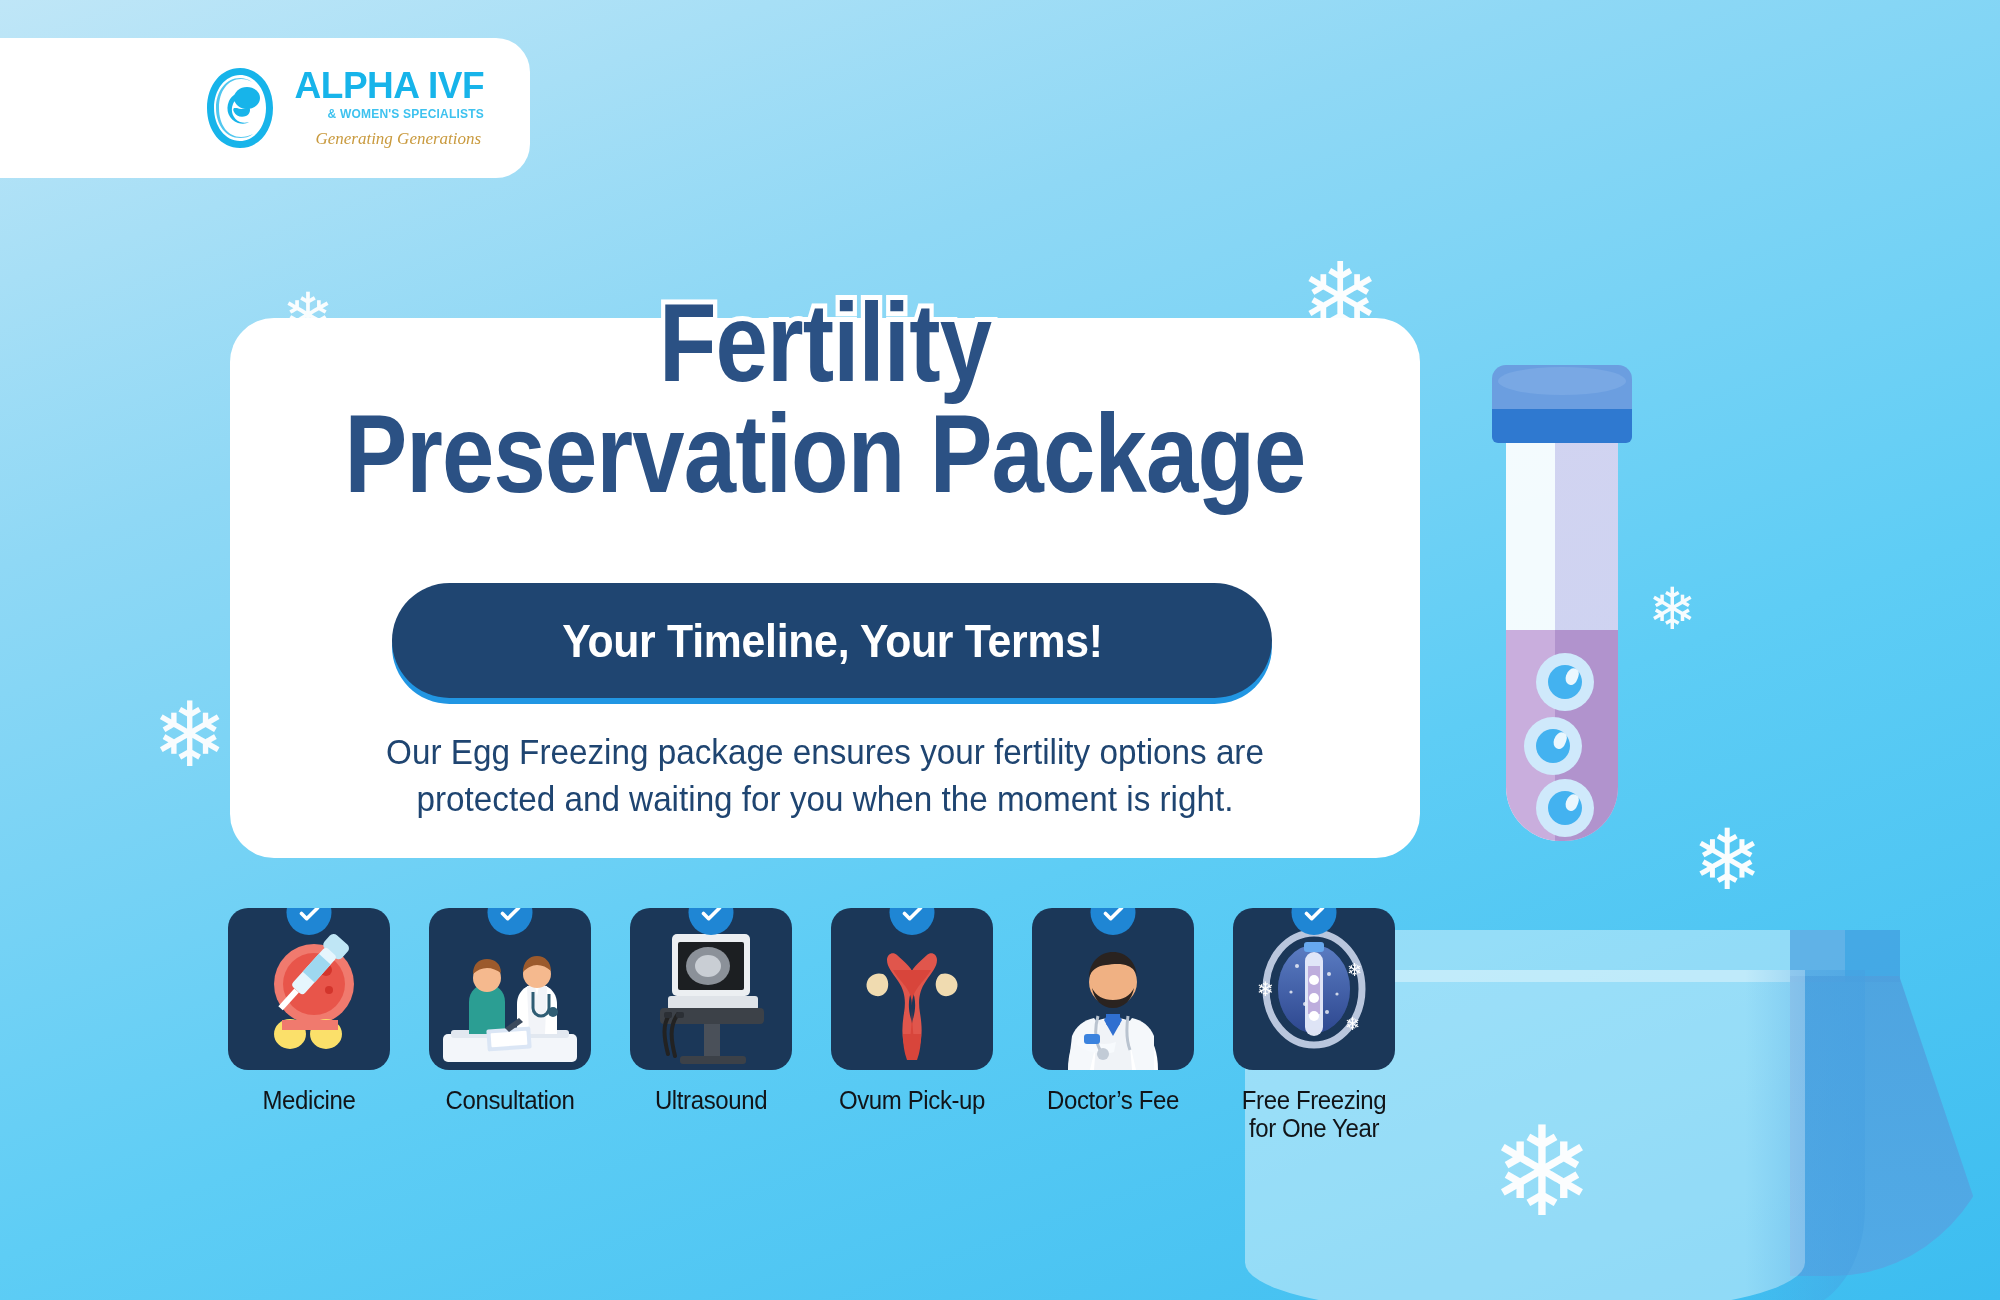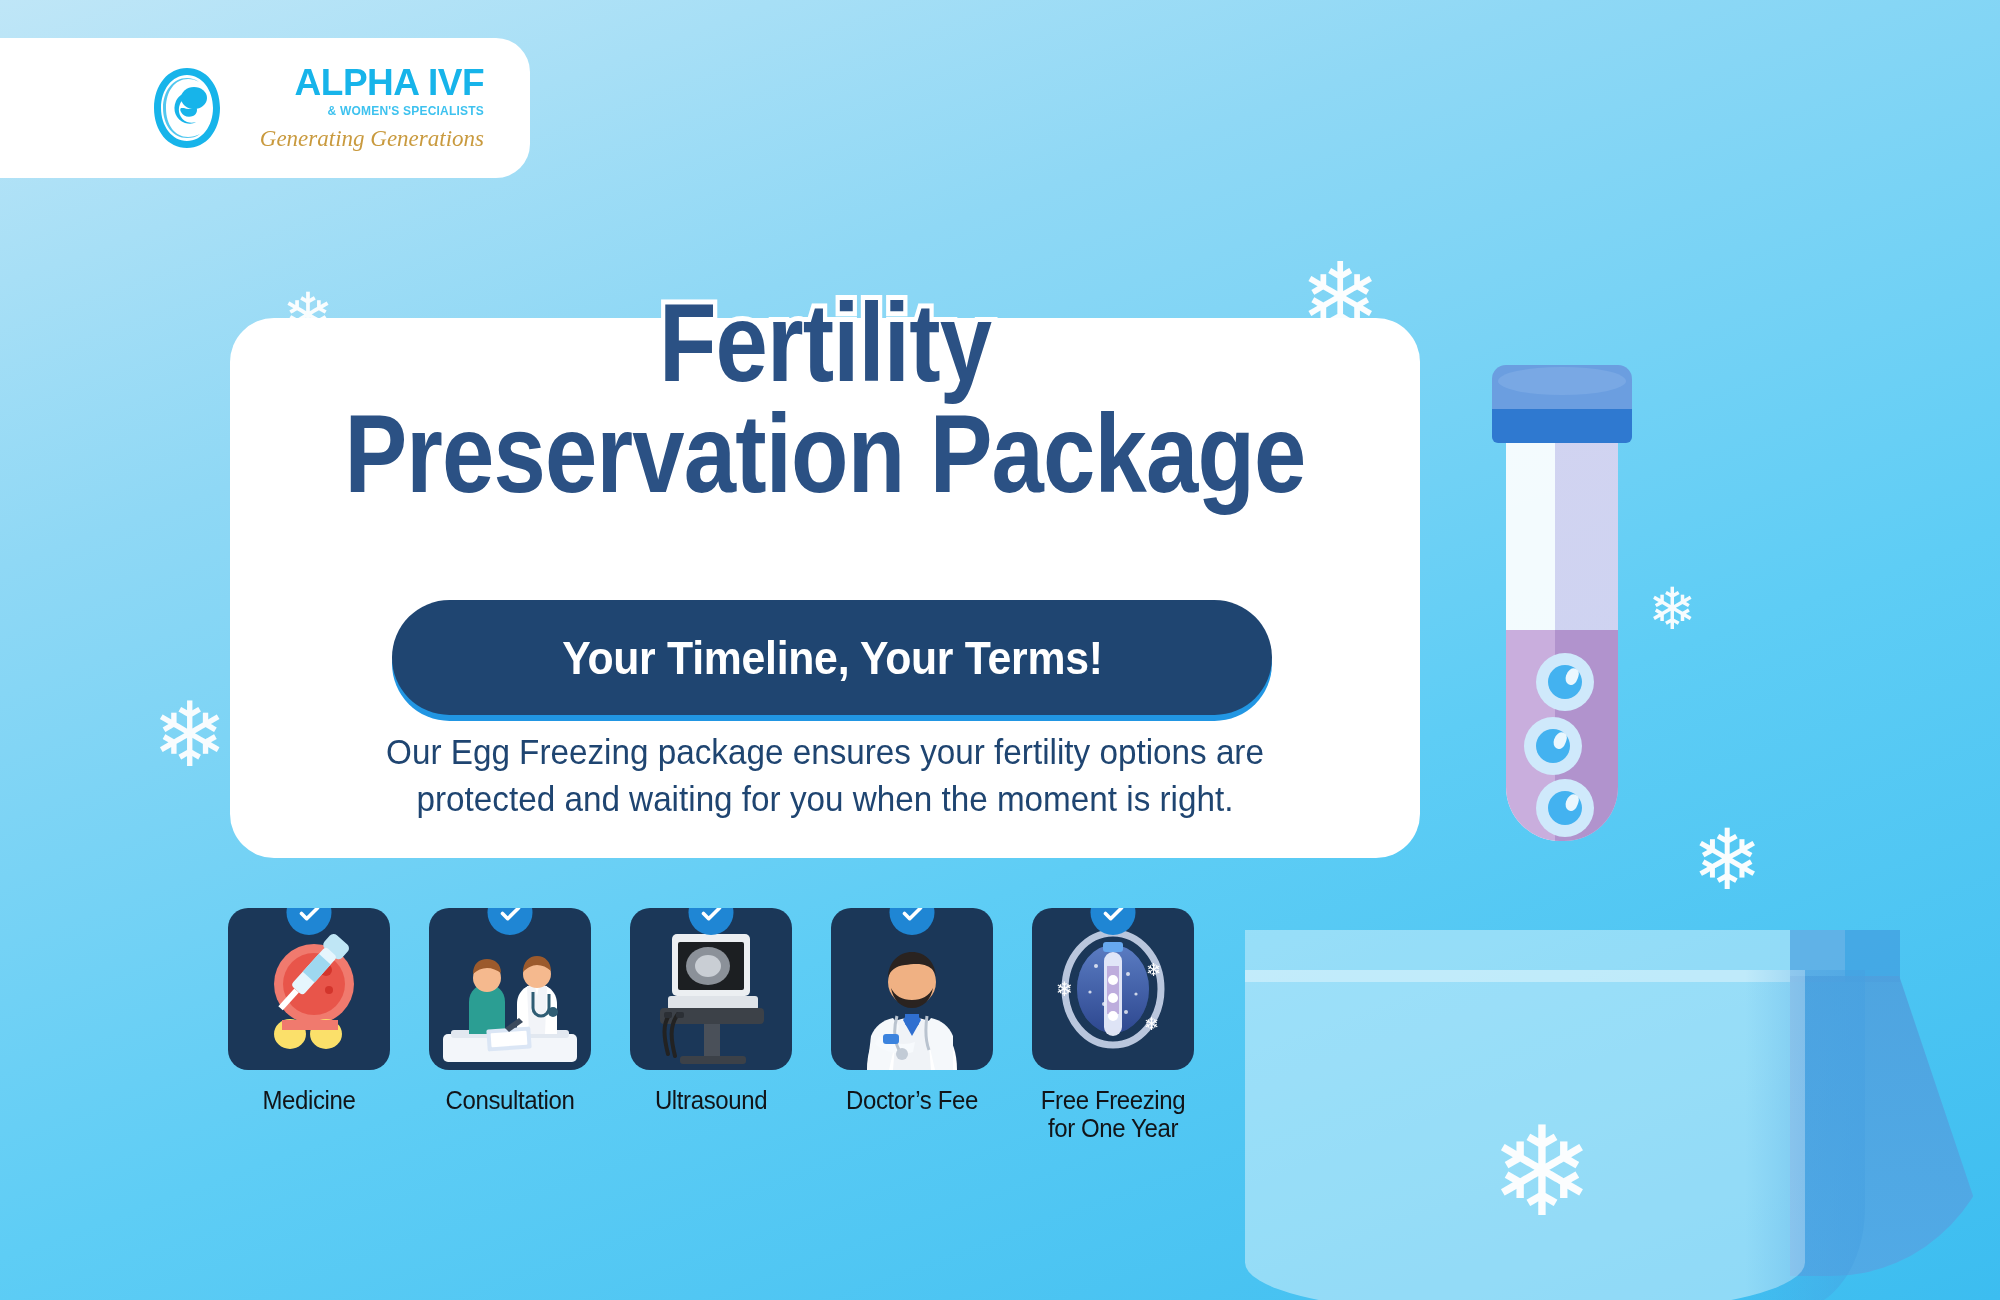--- a/index.html
+++ b/index.html
@@ -86,21 +86,21 @@
   .logo-mark{ width:78px; height:88px; flex:0 0 auto; }
   .logo-text{ display:flex; flex-direction:column; align-items:flex-end; }
   .logo-title{
     font-size:37px; font-weight:bold; color:#17b4ea; letter-spacing:-.5px; line-height:1.02;
     font-family:"Liberation Sans", sans-serif;
   }
   .logo-sub{
     font-size:12px; font-weight:bold; color:#3ec2ef; letter-spacing:.2px; line-height:1.5;
   }
   .logo-tag{
-    font-size:23px; color:#c99a3e; font-style:italic; font-family:"Liberation Serif", serif;
+    font-size:17px; color:#c99a3e; font-style:italic; font-family:"Liberation Serif", serif;
     margin-top:6px; align-self:center; padding-left:18px;
   }
 
   
   .hero-card{
     position:absolute; left:230px; top:318px; width:1190px; height:540px;
     background:#ffffff; border-radius:44px; z-index:3;
   }
 
   .headline{
@@ -109,21 +109,21 @@
     font-family:"Liberation Sans", sans-serif;
     font-weight:bold; font-size:112px; line-height:.99;
     letter-spacing:-1px;
     transform:scaleX(.84); transform-origin:center top;
     -webkit-text-stroke:10px #ffffff;
     paint-order:stroke fill;
   }
   .headline .l2{ display:block; }
 
   .pill{
-    position:absolute; left:392px; top:600px; width:880px; height:115px; z-index:5;
+    position:absolute; left:392px; top:583px; width:880px; height:115px; z-index:5;
     background:#1f4571; border-radius:58px;
     box-shadow:0 6px 0 0 #2196e3;
     display:flex; align-items:center; justify-content:center;
   }
   .pill span{
     color:#ffffff; font-size:46px; font-weight:bold; letter-spacing:-.3px;
     transform:scaleX(.93);
   }
 
   .lede{
@@ -297,20 +297,38 @@
         <rect x="74" y="116" width="16" height="34" fill="#4a5059"></rect>
         <rect x="50" y="148" width="66" height="8" rx="3" fill="#3c4148"></rect>
         <path d="M40 106c-8 10-6 24-2 40M48 106c-9 12-7 26-3 42" fill="none" stroke="#222" stroke-width="4" stroke-linecap="round"></path>
         <rect x="34" y="104" width="8" height="6" rx="2" fill="#2b2f35"></rect>
         <rect x="46" y="104" width="8" height="6" rx="2" fill="#2b2f35"></rect>
       </svg>
     </div>
     <div class="feature-label">Ultrasound</div>
   </div>
 
+  <div class="feature">
+    <div class="feature-tile">
+      <span class="check">
+        <svg viewBox="0 0 24 24">
+            <path d="M4 12.5l5.2 5.2L20 7" fill="none" stroke="#fff" stroke-width="3.6" stroke-linecap="round" stroke-linejoin="round"></path>
+          </svg>
+      </span>
+      <svg class="feature-art" viewBox="0 0 162 162">
+        <path d="M56 52c0-6 6-9 10-5 10 10 22 16 15 34-4 10-4 20-1 30 3 12 3 24-1 32h-4c-5-12-4-26-2-38 2-12 1-22-6-32-6-9-11-14-11-21z" fill="#e0564c"></path>
+        <path d="M106 52c0-6-6-9-10-5-10 10-22 16-15 34 4 10 4 20 1 30-3 12-3 24 1 32h4c5-12 4-26 2-38-2-12-1-22 6-32 6-9 11-14 11-21z" fill="#e0564c"></path>
+        <path d="M62 62c8 14 19 18 19 36 0 14-1 26-3 46h6c-2-20-3-32-3-46 0-18 11-22 19-36" fill="#d8453b"></path>
+        <path d="M52 66c-8-2-14 2-16 8s2 13 9 14c6 1 11-3 12-9 1-5-1-11-5-13z" fill="#f0dbb0"></path>
+        <path d="M110 66c8-2 14 2 16 8s-2 13-9 14c-6 1-11-3-12-9-1-5 1-11 5-13z" fill="#f0dbb0"></path>
+        <path d="M72 126c0 10 1 18 4 26h10c3-8 4-16 4-26z" fill="#d8453b"></path>
+      </svg>
+    </div>
+    <div class="feature-label">Ovum Pick-up</div>
+  </div>
 
   <div class="feature">
     <div class="feature-tile">
       <span class="check">
         <svg viewBox="0 0 24 24">
             <path d="M4 12.5l5.2 5.2L20 7" fill="none" stroke="#fff" stroke-width="3.6" stroke-linecap="round" stroke-linejoin="round"></path>
           </svg>
       </span>
       <svg class="feature-art" viewBox="0 0 162 162">
         <path d="M36 162c0-34 18-52 45-52s45 18 45 52z" fill="#ffffff"></path>

